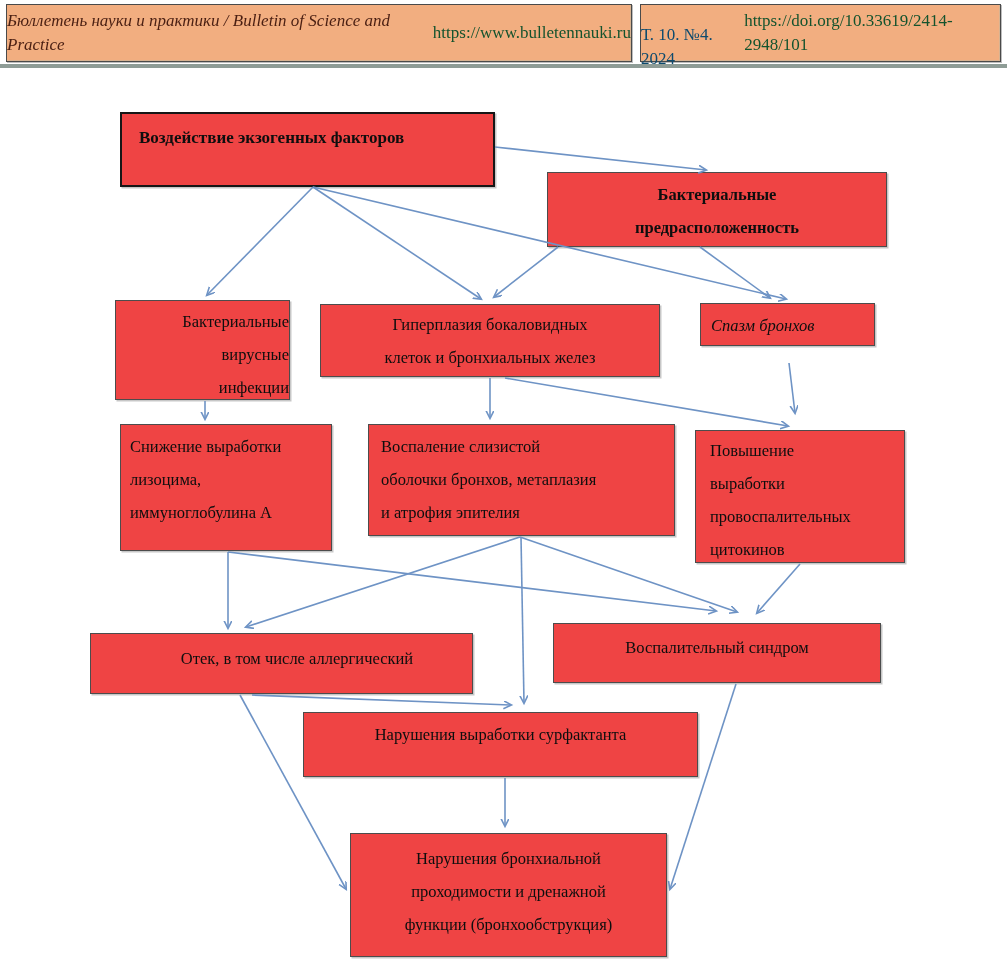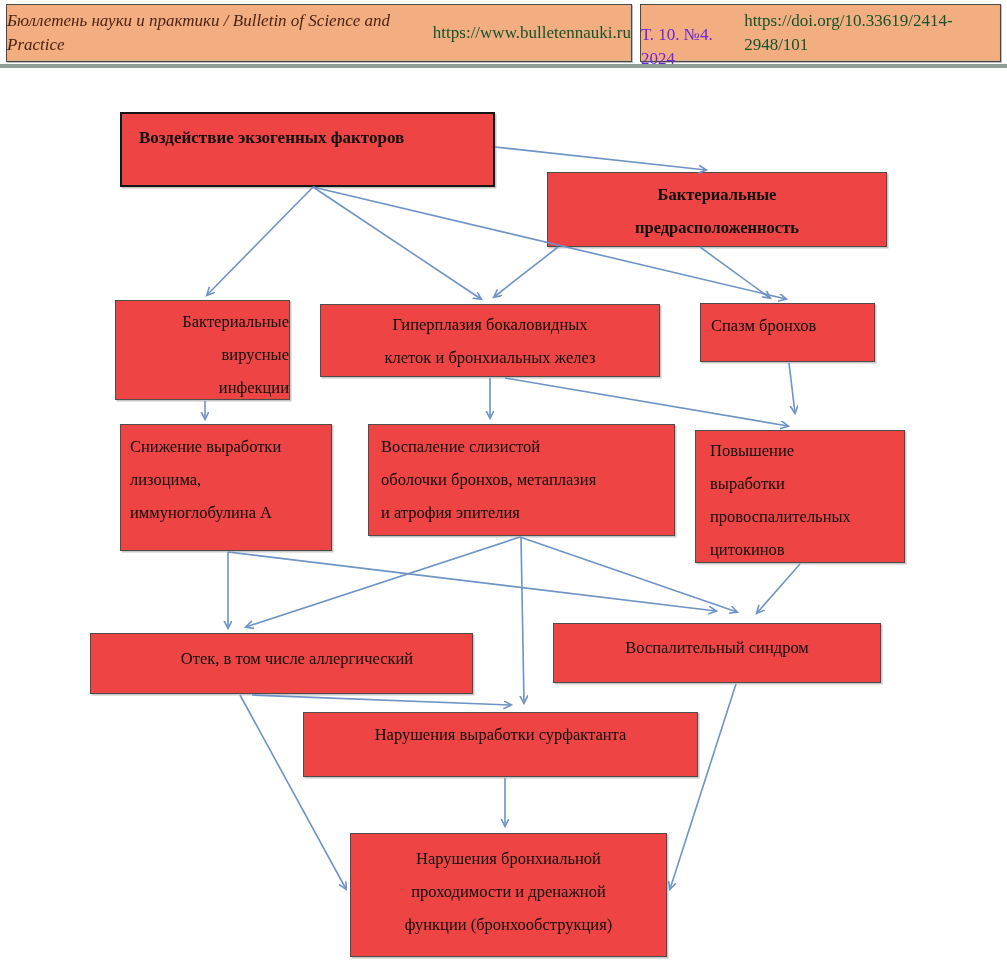--- a/index.html
+++ b/index.html
@@ -9,36 +9,36 @@
   
   .header-cell{position:absolute;top:4px;height:58px;box-sizing:border-box;
                border:1.5px solid #4a4a4a;box-shadow:inset -1px -1px 0 #d8b391, 1px 1px 0 #bdbdbd;
                display:flex;flex-direction:row;justify-content:center;align-items:center;}
   .header-cell .l1{font-size:17px;line-height:24px;}
   .header-cell .l2{font-size:17px;line-height:24px;}
   .cell-left{left:6px;width:626px;}
   .cell-right{left:640px;width:361px;}
   .journal-title{font-style:italic;color:#4a1f12;}
   .header-url{color:#14532d;}
-  .issue-text{color:#6d28d9;margin-top:28px;}
+  .issue-text{color:#0c4a6e;margin-top:28px;}
   .header-rule{position:absolute;left:0;top:64px;width:1007px;height:4px;}
 
   
   .node{position:absolute;background:#ef4444;border:1.7px solid #4c4c4c;box-sizing:border-box;
         color:#0e0e0e;font-size:16.5px;line-height:33px;white-space:pre-line;
         box-shadow:1.5px 1.5px 0 rgba(130,130,130,.45);}
   .node.emph{border:2.2px solid #161616;font-weight:bold;font-size:17px;}
   .node.bold{font-weight:bold;}
   .center{text-align:center;}
 
   #n-exogenous      {left:120px;top:112px;width:375px;height:75px;padding:7px 0 0 17px;}
   #n-hereditary     {left:547px;top:172px;width:340px;height:75px;padding:5px 4px 0 4px;}
   #n-infections     {left:115px;top:300px;width:175px;height:100px;padding:4px 0 0 12px;text-align:right;}
   #n-hyperplasia    {left:320px;top:304px;width:340px;height:73px;padding:3px 6px 0 6px;}
-  #n-bronchospasm   {left:700px;top:303px;width:175px;height:59px;padding:5px 0 0 10px;}
+  #n-bronchospasm   {left:700px;top:303px;width:175px;height:43px;padding:5px 0 0 10px;font-style:italic;}
   #n-lysozyme       {left:120px;top:424px;width:212px;height:127px;padding:5px 0 0 9px;}
   #n-inflammation   {left:368px;top:424px;width:307px;height:112px;padding:5px 0 0 12px;}
   #n-cytokines      {left:695px;top:430px;width:210px;height:133px;padding:3px 0 0 14px;}
   #n-edema          {left:90px; top:633px;width:383px;height:61px;padding:8px 0 0 31px;text-align:center;}
   #n-inflsyndrome   {left:553px;top:623px;width:328px;height:60px;padding:7px 4px 0 4px;}
   #n-surfactant     {left:303px;top:712px;width:395px;height:65px;padding:5px 4px 0 4px;}
   #n-obstruction    {left:350px;top:833px;width:317px;height:124px;padding:8px 4px 0 4px;}
 
   #arrows{position:absolute;left:0;top:0;width:1007px;height:968px;pointer-events:none;}
   .arrow{fill:none;stroke-width:1.6px;}

